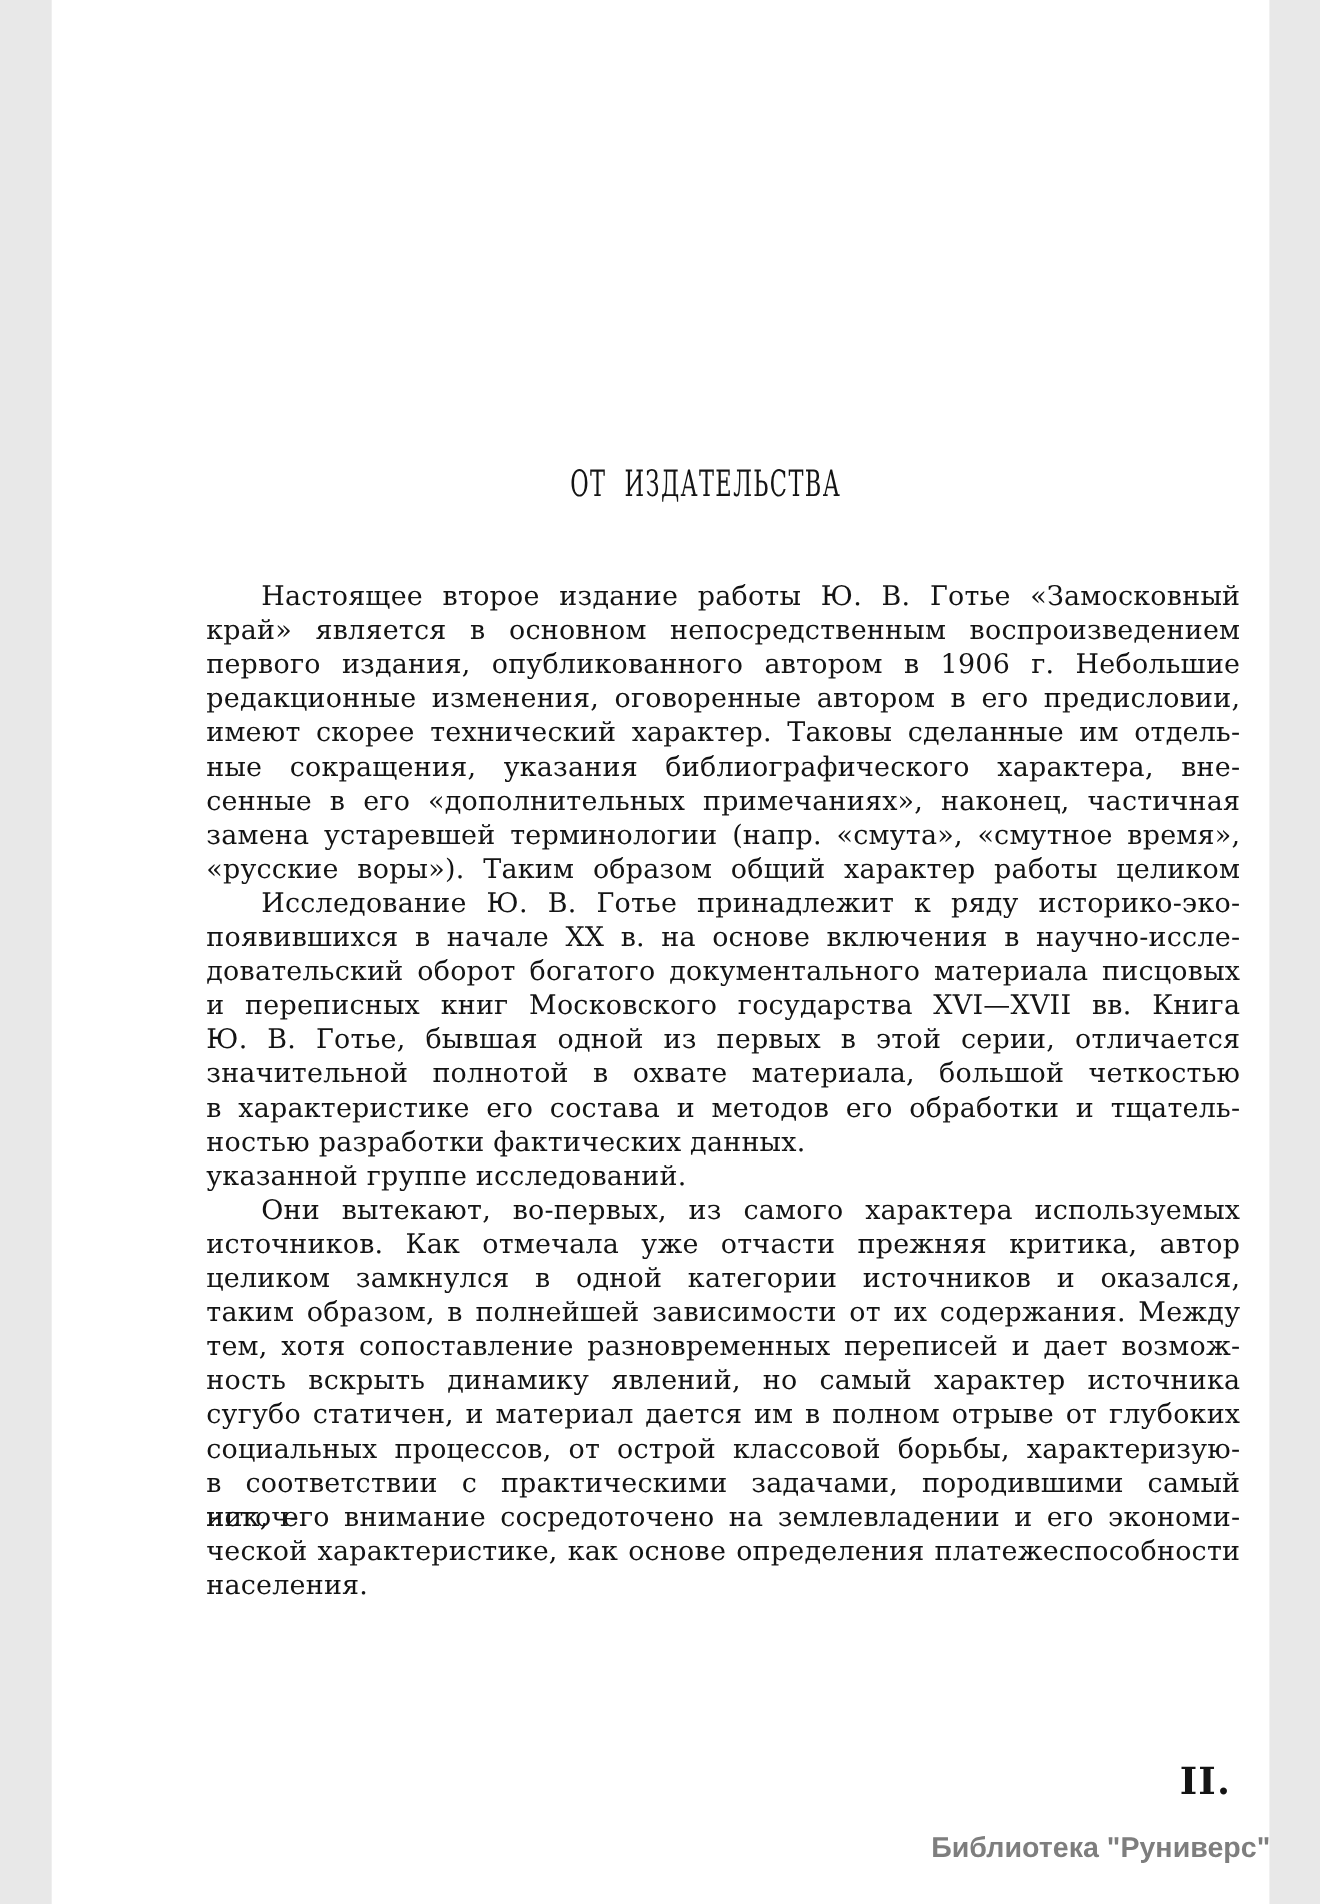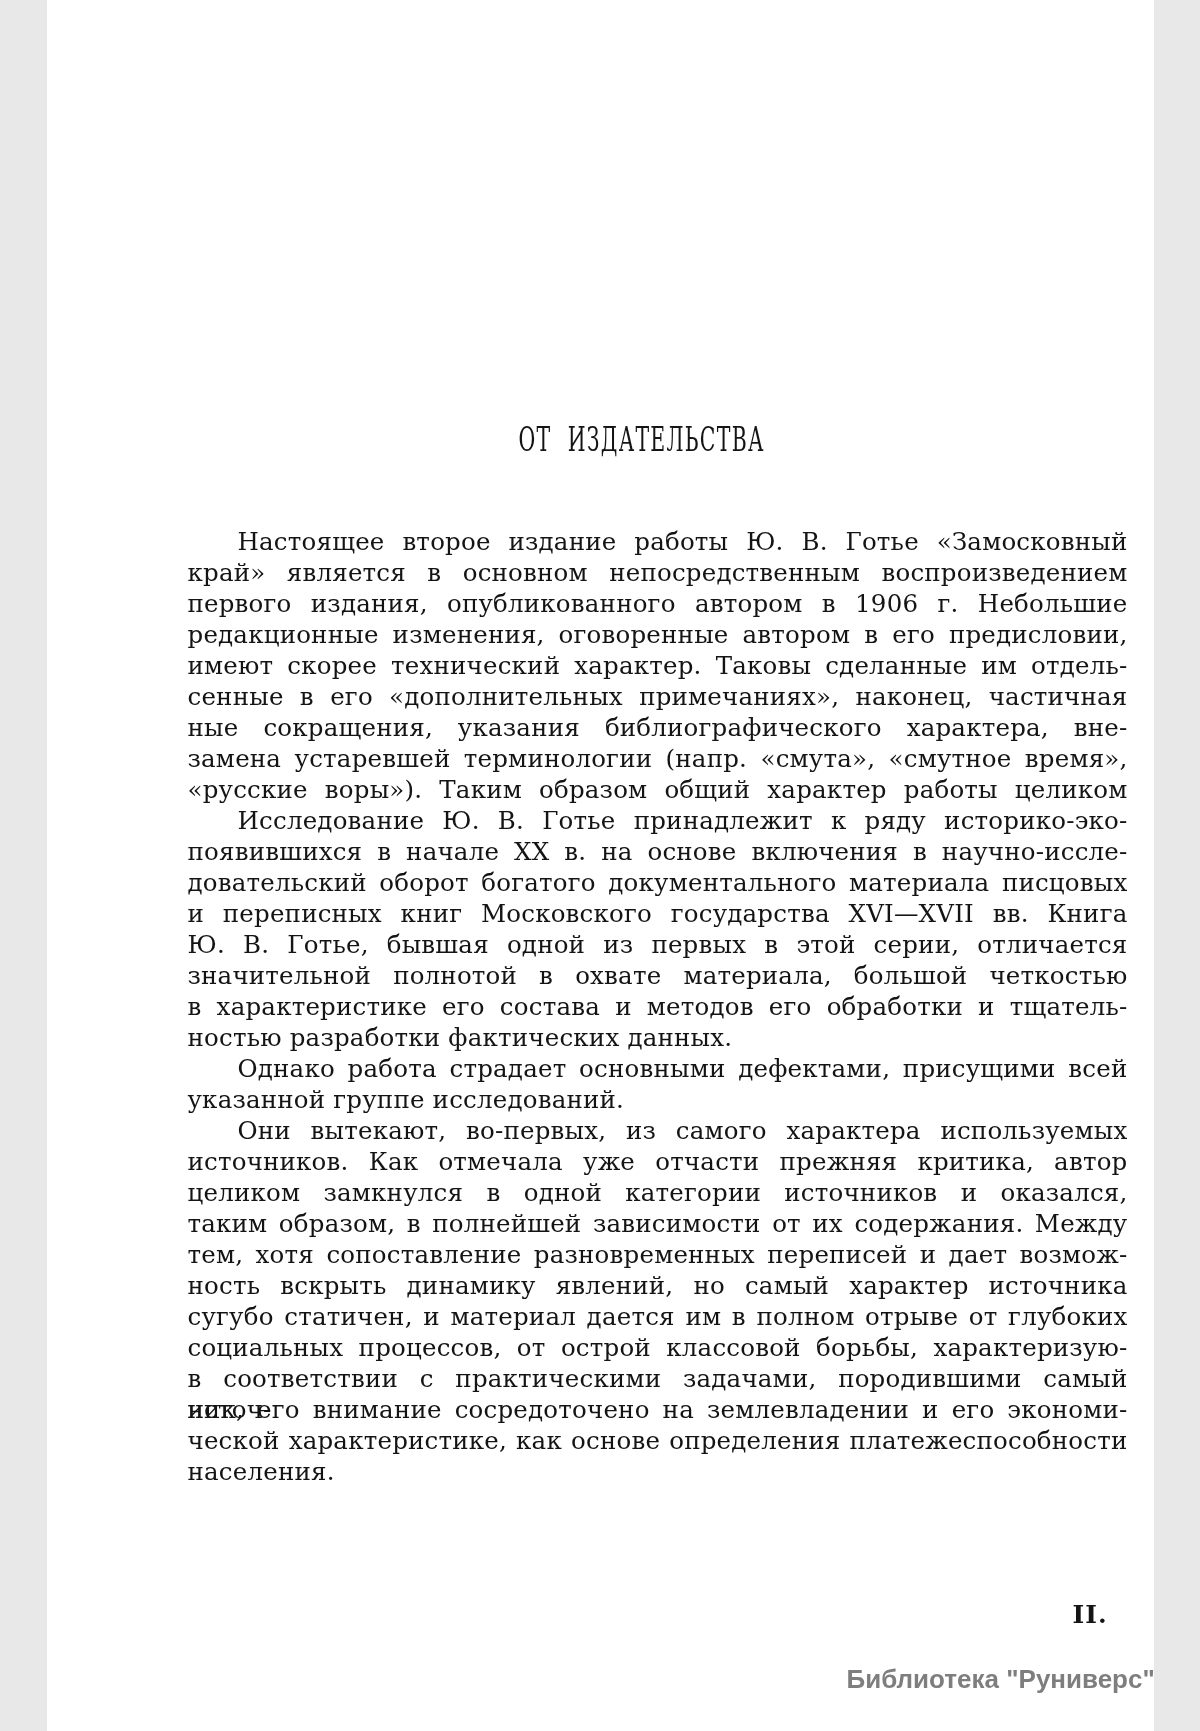--- a/index.html
+++ b/index.html
@@ -45,21 +45,21 @@
     text-align: justify;
     text-align-last: justify;
     overflow: visible;
   }
   .line.first { text-indent: 50px; }
   .line.last  { text-align-last: left; }
   .page-marker {
     position: absolute;
     top: 1600px;
     left: 1026px;
-    font-size: 25px;
+    font-size: 34px;
     font-weight: bold;
     letter-spacing: 1px;
   }
   .watermark {
     position: absolute;
     top: 1664px;
     left: 800px;
     font-family: "Liberation Sans", sans-serif;
     font-weight: bold;
     font-size: 26px;
@@ -74,33 +74,32 @@
   <div class="title">
     <span class="title-inner">ОТ ИЗДАТЕЛЬСТВА</span>
   </div>
 
   <div class="body-text">
       <div class="line first">Настоящее второе издание работы Ю. В. Готье «Замосковный</div>
       <div class="line">край» является в основном непосредственным воспроизведением</div>
       <div class="line">первого издания, опубликованного автором в 1906 г. Небольшие</div>
       <div class="line">редакционные изменения, оговоренные автором в его предисловии,</div>
       <div class="line">имеют скорее технический характер. Таковы сделанные им отдель-</div>
+      <div class="line">ные сокращения, указания библиографического характера, вне-</div>
       <div class="line">сенные в его «дополнительных примечаниях», наконец, частичная</div>
-      <div class="line">ные сокращения, указания библиографического характера, вне-</div>
       <div class="line">замена устаревшей терминологии (напр. «смута», «смутное время»,</div>
       <div class="line">«русские воры»). Таким образом общий характер работы целиком</div>
       <div class="line first">Исследование Ю. В. Готье принадлежит к ряду историко-эко-</div>
       <div class="line">появившихся в начале XX в. на основе включения в научно-иссле-</div>
       <div class="line">довательский оборот богатого документального материала писцовых</div>
       <div class="line">и переписных книг Московского государства XVI—XVII вв. Книга</div>
       <div class="line">Ю. В. Готье, бывшая одной из первых в этой серии, отличается</div>
       <div class="line">значительной полнотой в охвате материала, большой четкостью</div>
       <div class="line">в характеристике его состава и методов его обработки и тщатель-</div>
       <div class="line last">ностью разработки фактических данных.</div>
-      <div class="line first">Однако работа страдает основными дефектами, присущими всей</div>
       <div class="line last">указанной группе исследований.</div>
       <div class="line first">Они вытекают, во-первых, из самого характера используемых</div>
       <div class="line">источников. Как отмечала уже отчасти прежняя критика, автор</div>
       <div class="line">целиком замкнулся в одной категории источников и оказался,</div>
       <div class="line">таким образом, в полнейшей зависимости от их содержания. Между</div>
       <div class="line">тем, хотя сопоставление разновременных переписей и дает возмож-</div>
       <div class="line">ность вскрыть динамику явлений, но самый характер источника</div>
       <div class="line">сугубо статичен, и материал дается им в полном отрыве от глубоких</div>
       <div class="line">социальных процессов, от острой классовой борьбы, характеризую-</div>
       <div class="line">в соответствии с практическими задачами, породившими самый источ-</div>

